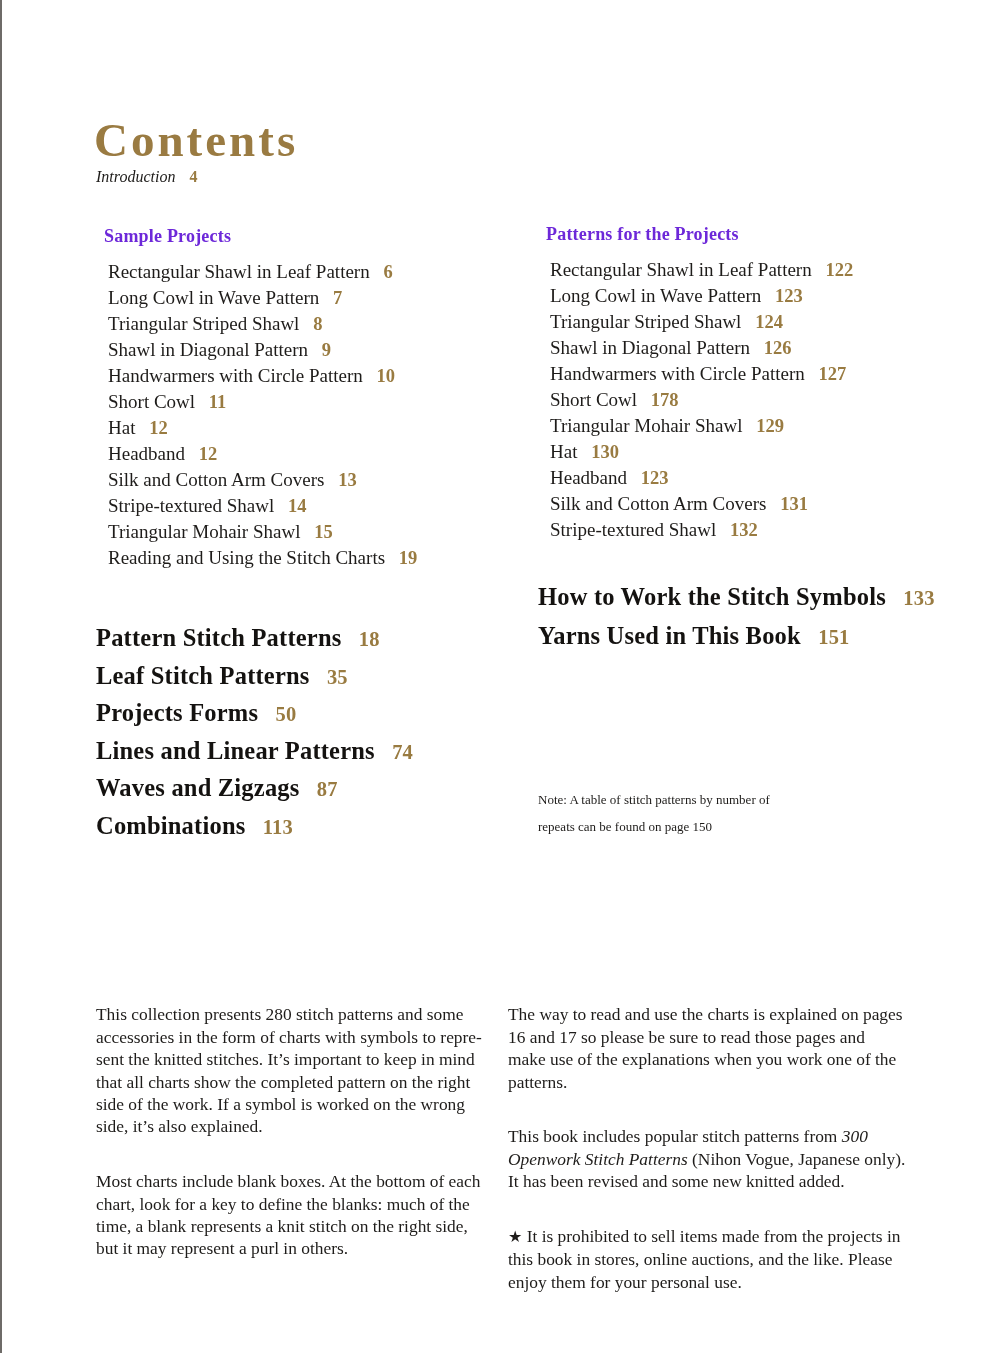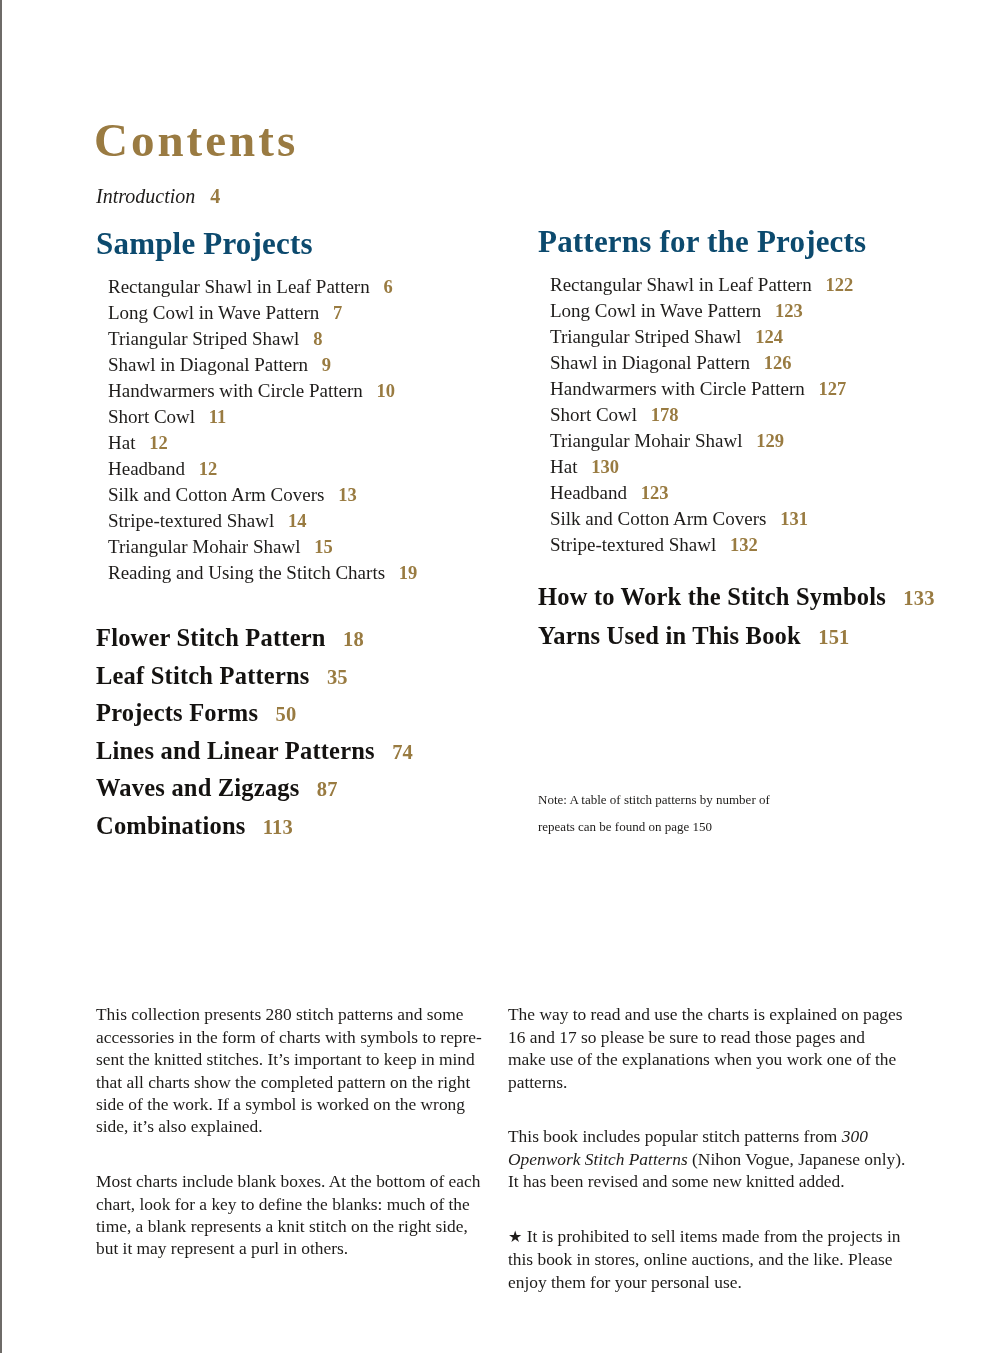--- a/index.html
+++ b/index.html
@@ -37,35 +37,35 @@
     top: 84px;
     font-size: 47px;
     line-height: 50px;
     font-weight: bold;
     letter-spacing: 3px;
     color: #9a7b42;
   }
 
   .intro-row {
     left: 96px;
-    top: 185px;
-    font-size: 20px;
+    top: 168px;
+    font-size: 16px;
     font-style: italic;
   }
   .intro-row .pg {
     font-style: normal;
     margin-left: 10px;
   }
 
   .col-heading {
-    font-size: 31px;
+    font-size: 18px;
     font-weight: bold;
-    color: #0c4a6e;
+    color: #6d28d9;
     letter-spacing: 0.2px;
-    margin: 0 0 9px 0;
+    margin: 0 0 9px 8px;
   }
   .toc-left  { left: 96px;  top: 226px; width: 420px; }
   .toc-right { left: 538px; top: 224px; width: 440px; }
 
   ul.toc-list {
     list-style: none;
     margin: 12px;
     padding: 0;
   }
   ul.toc-list li {
@@ -199,21 +199,21 @@
         <li>
           <span>Reading and Using the Stitch Charts</span>
           <span class="pg">19</span>
         </li>
       </ul>
   </div>
 
   <div class="abs sections-left">
 
       <div class="section-row">
-        <span>Flower Stitch Pattern</span>
+        <span>Pattern Stitch Patterns</span>
         <span class="pg">18</span>
       </div>
 
       <div class="section-row">
         <span>Leaf Stitch Patterns</span>
         <span class="pg">35</span>
       </div>
 
       <div class="section-row">
         <span>Projects Forms</span>

